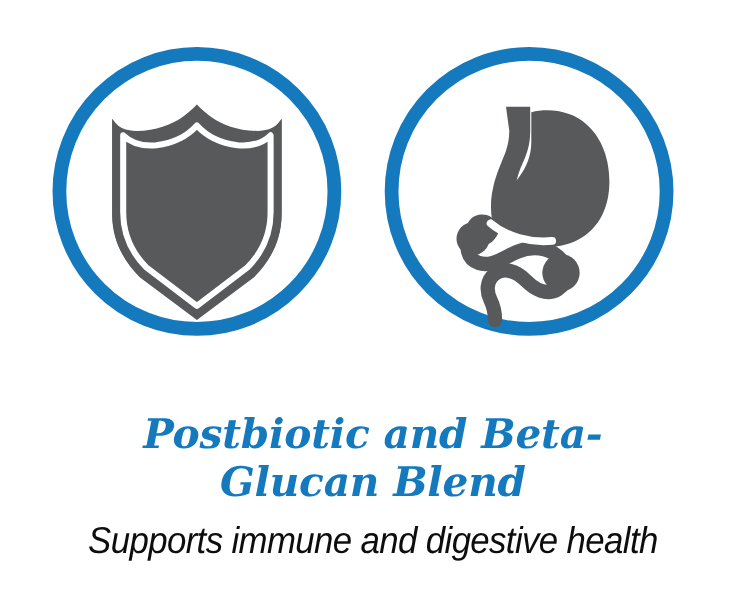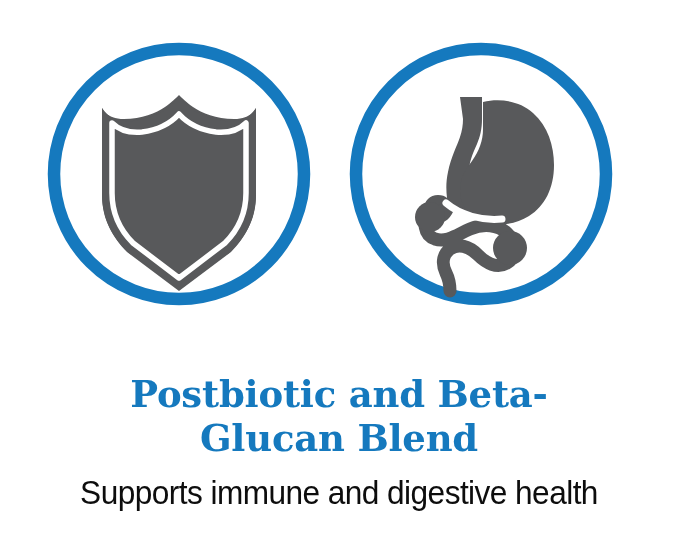--- a/index.html
+++ b/index.html
@@ -49,20 +49,21 @@
     overflow: visible;
   }
 
   
   .text-block {
     position: absolute;
     left: 0;
     top: 372px;
     width: 678px;
     text-align: center;
+    font-style: italic;
   }
 
   .headline {
     margin: 0;
     padding: 0 70px;
     font-family: "DejaVu Serif", "Liberation Serif", serif;
     font-weight: bold;
     font-size: 37px;
     line-height: 44px;
     letter-spacing: -0.2px;

